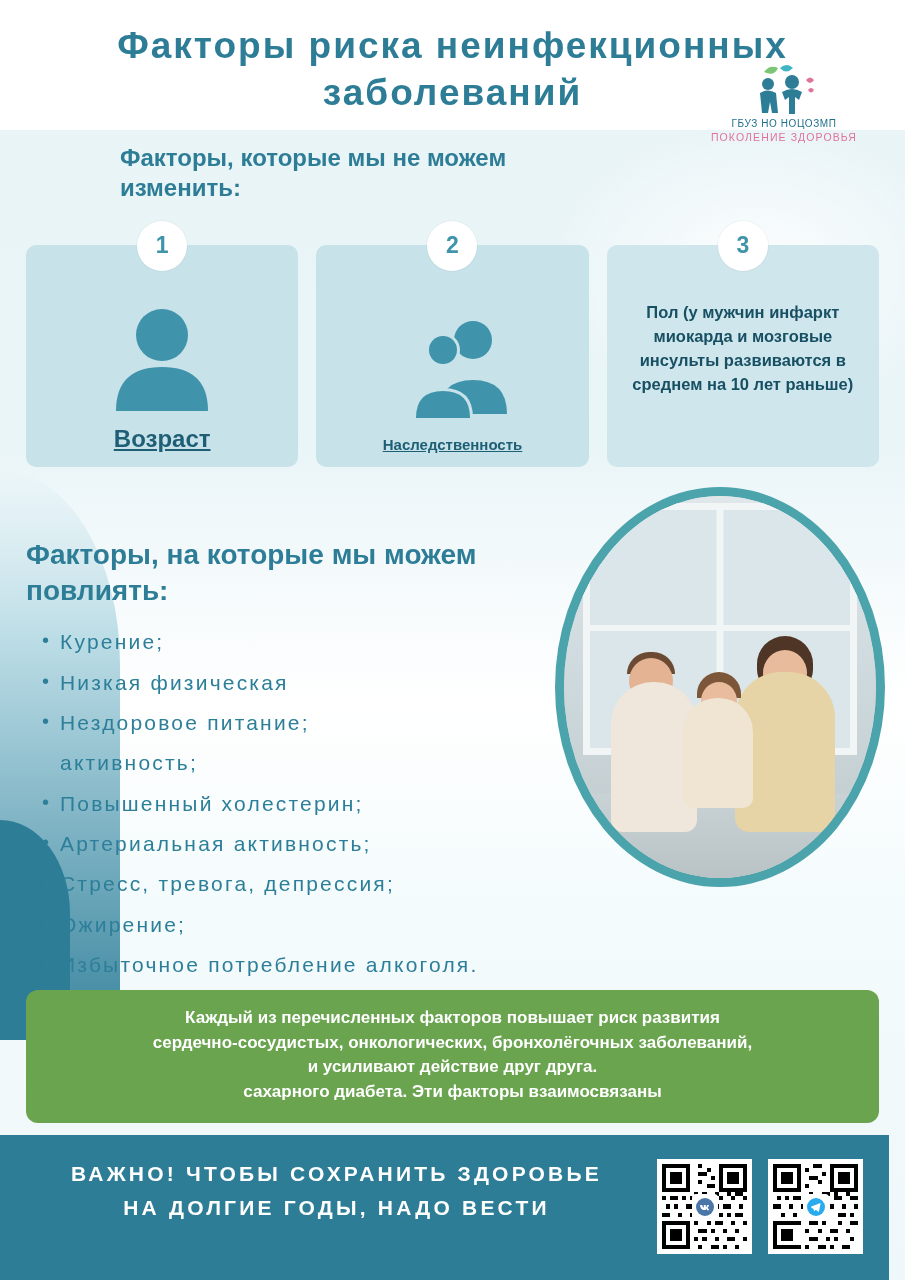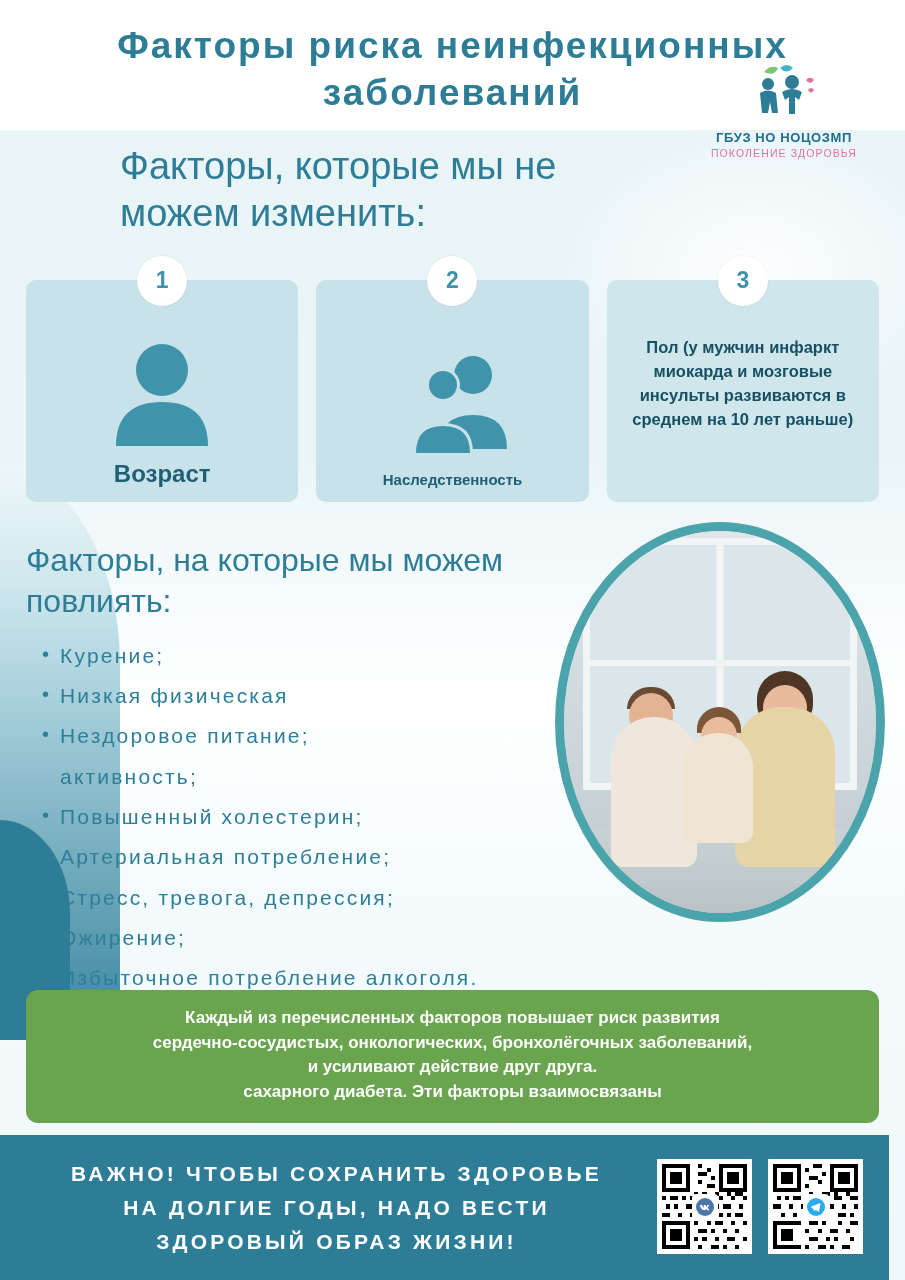--- a/index.html
+++ b/index.html
@@ -56,40 +56,40 @@
     top: 62px;
     width: 190px;
     text-align: center;
   }
   .logo-mark {
     position: relative;
     height: 56px;
   }
   .logo-name {
     color: #1f6e8c;
-    font-size: 13px;
-    font-weight: bold;
+    font-size: 10px;
+    font-weight: normal;
     letter-spacing: 0.6px;
-    margin-top: 12px;
+    margin-top: 0;
   }
   .logo-sub {
     color: #e0739b;
     font-size: 10.5px;
     letter-spacing: 1.1px;
     margin-top: 2px;
   }
 
   
   .sec1-heading {
     position: relative;
     margin: 18px 0 0 0;
     padding-left: 120px;
     color: #2e7d97;
-    font-size: 38px;
-    font-weight: normal;
+    font-size: 24px;
+    font-weight: bold;
     line-height: 1.25;
     text-align: left;
     width: 560px;
   }
   .cards {
     position: relative;
     display: flex;
     gap: 18px;
     padding: 42px 26px 0 26px;
   }
@@ -121,20 +121,21 @@
     font-size: 23px;
     font-weight: bold;
     display: flex; align-items: center; justify-content: center;
     box-shadow: 0 0 0 1px rgba(0,0,0,0.03);
   }
   .card-label {
     color: #1f5f75;
     font-size: 24px;
     font-weight: bold;
     text-align: center;
+    text-decoration: underline;
   }
   .card.c2 .card-label { font-size: 15px; }
   .card-icon { margin-bottom: 8px; }
   .card-text {
     color: #174f63;
     font-size: 16.5px;
     font-weight: bold;
     text-align: center;
     line-height: 1.45;
   }
@@ -142,24 +143,25 @@
   
   .sec2 {
     position: relative;
     margin-top: 38px;
     padding: 0 26px;
     display: flex;
   }
   .sec2-left { width: 545px; }
   .sec2-heading {
     color: #2e7d97;
-    font-size: 32px;
-    font-weight: normal;
+    font-size: 28px;
+    font-weight: bold;
     line-height: 1.28;
     margin-bottom: 14px;
+    margin-top: 32px;
   }
   .list { list-style: none; padding-left: 34px; }
   .list li {
     position: relative;
     color: #2d7f99;
     font-size: 21px;
     letter-spacing: 2.2px;
     line-height: 1.92;
     white-space: nowrap;
   }
@@ -367,21 +369,21 @@
 
   <div class="sec2" data-name="modifiable-factors-section">
     <div class="sec2-left" data-name="modifiable-factors-left">
       <div class="sec2-heading" data-name="modifiable-factors-heading">Факторы, на которые мы можем повлиять:</div>
       <ul class="list" data-name="modifiable-factors-list">
         <li data-name="list-item">Курение;</li>
         <li data-name="list-item">Низкая физическая</li>
         <li data-name="list-item">Нездоровое питание;</li>
         <li style="list-style:none;" data-name="list-item-continuation">активность;</li>
         <li data-name="list-item">Повышенный холестерин;</li>
-        <li data-name="list-item">Артериальная потребление;</li>
+        <li data-name="list-item">Артериальная активность;</li>
         <li data-name="list-item">Стресс, тревога, депрессия;</li>
         <li data-name="list-item">Ожирение;</li>
         <li data-name="list-item">Избыточное потребление алкоголя.</li>
       </ul>
     </div>
 
     <div class="photo-wrap" data-name="family-photo">
       <div class="photo">
         <div class="win-frame" data-name="window-decor"></div>
         <div class="floor" data-name="floor-decor"></div>
@@ -409,21 +411,20 @@
     <div data-name="note-line">Каждый из перечисленных факторов повышает риск развития</div>
     <div data-name="note-line">сердечно-сосудистых, онкологических, бронхолёгочных заболеваний,</div>
     <div data-name="note-line">и усиливают действие друг друга.</div>
     <div data-name="note-line">сахарного диабета. Эти факторы взаимосвязаны</div>
   </div>
 
   <div class="footer" data-name="footer">
     <div class="footer-text" data-name="footer-message">
       <div data-name="footer-line">ВАЖНО! ЧТОБЫ СОХРАНИТЬ ЗДОРОВЬЕ</div>
       <div data-name="footer-line">НА ДОЛГИЕ ГОДЫ, НАДО ВЕСТИ</div>
-      <div data-name="footer-line">ЗДОРОВЫЙ ОБРАЗ ЖИЗНИ!</div>
     </div>
     <div class="qr-row" data-name="qr-codes">
       <div class="qr" data-name="qr-code-vk">
         <svg width="85" height="85" viewBox="0 0 21 21" shape-rendering="crispEdges">
           <rect width="21" height="21" fill="#fff"></rect>
           <g fill="#000">
             <rect x="0" y="0" width="7" height="1"></rect>
               <rect x="0" y="0" width="1" height="7"></rect>
             <rect x="6" y="0" width="1" height="7"></rect>
               <rect x="0" y="6" width="7" height="1"></rect>

